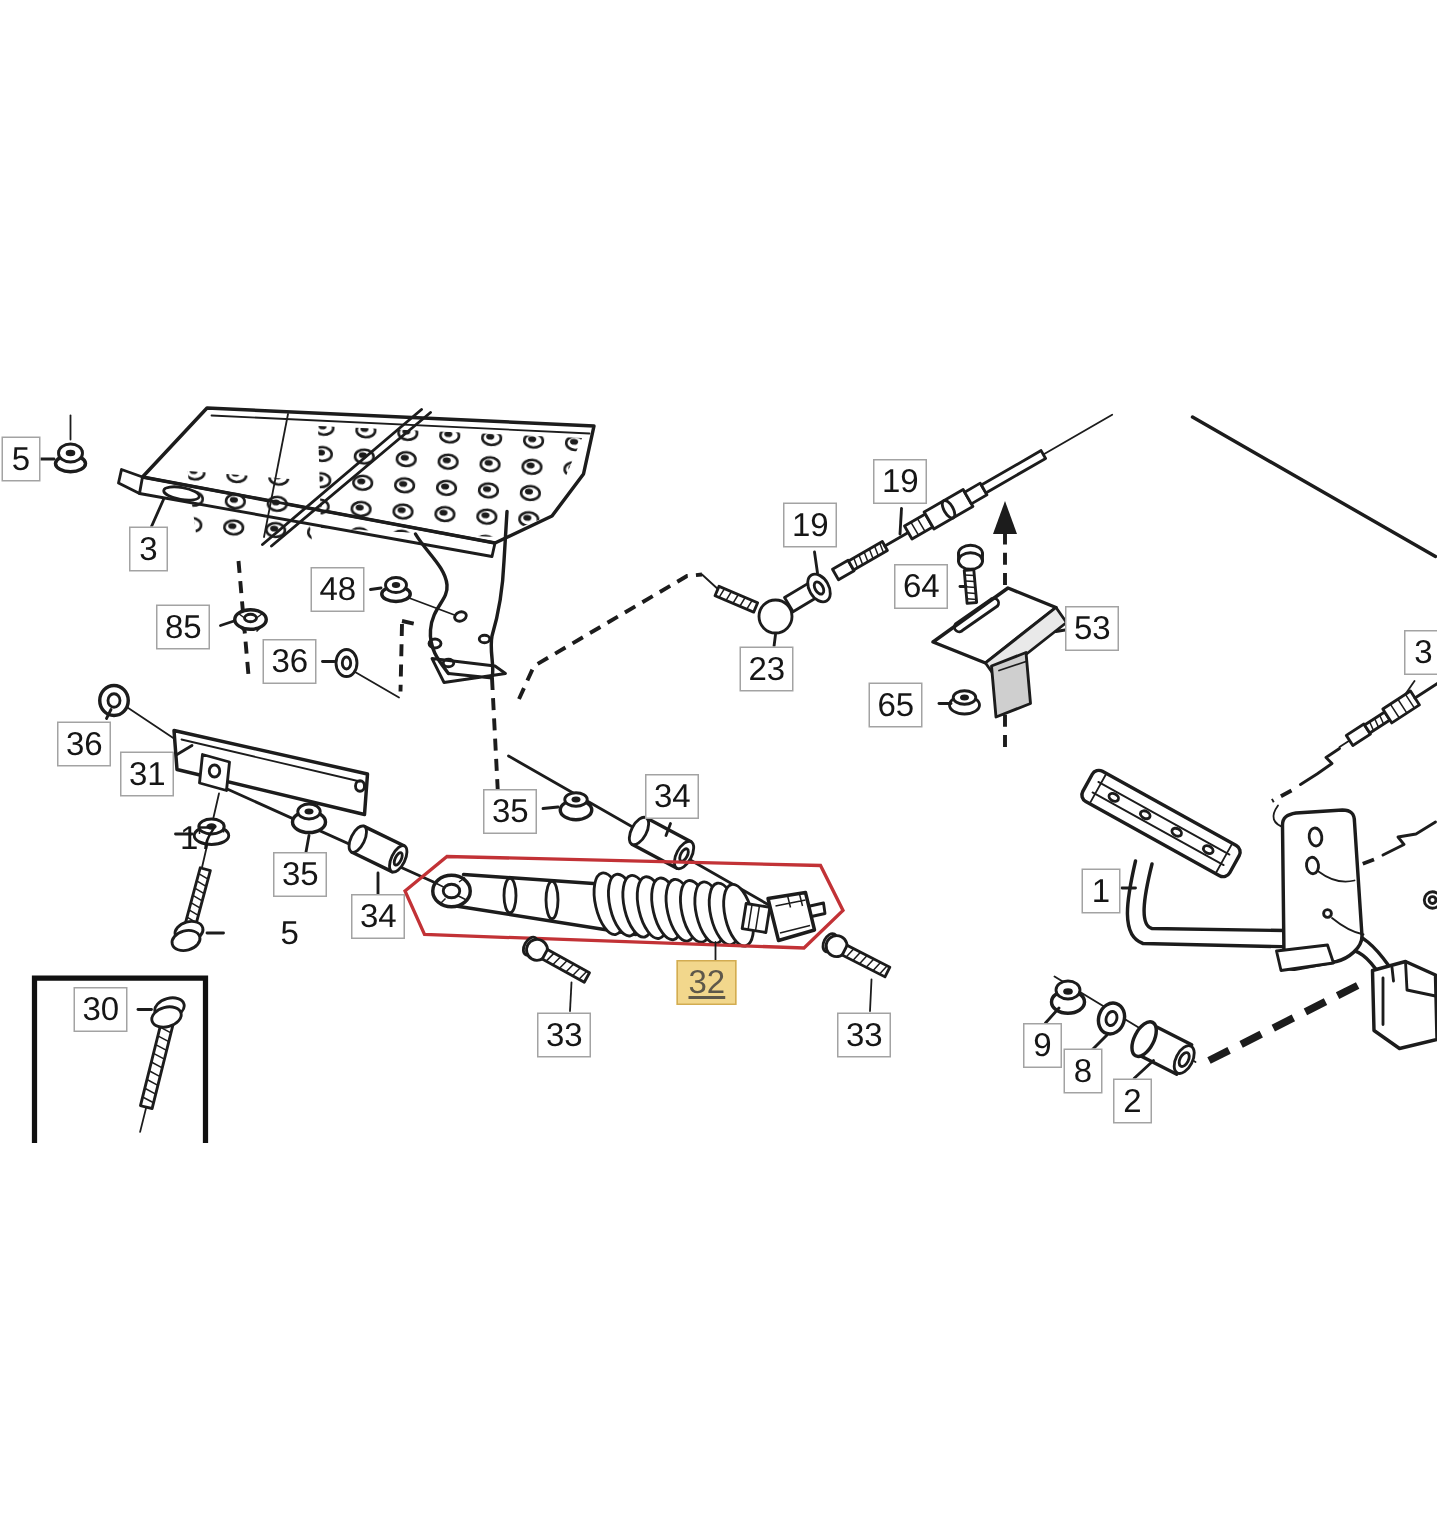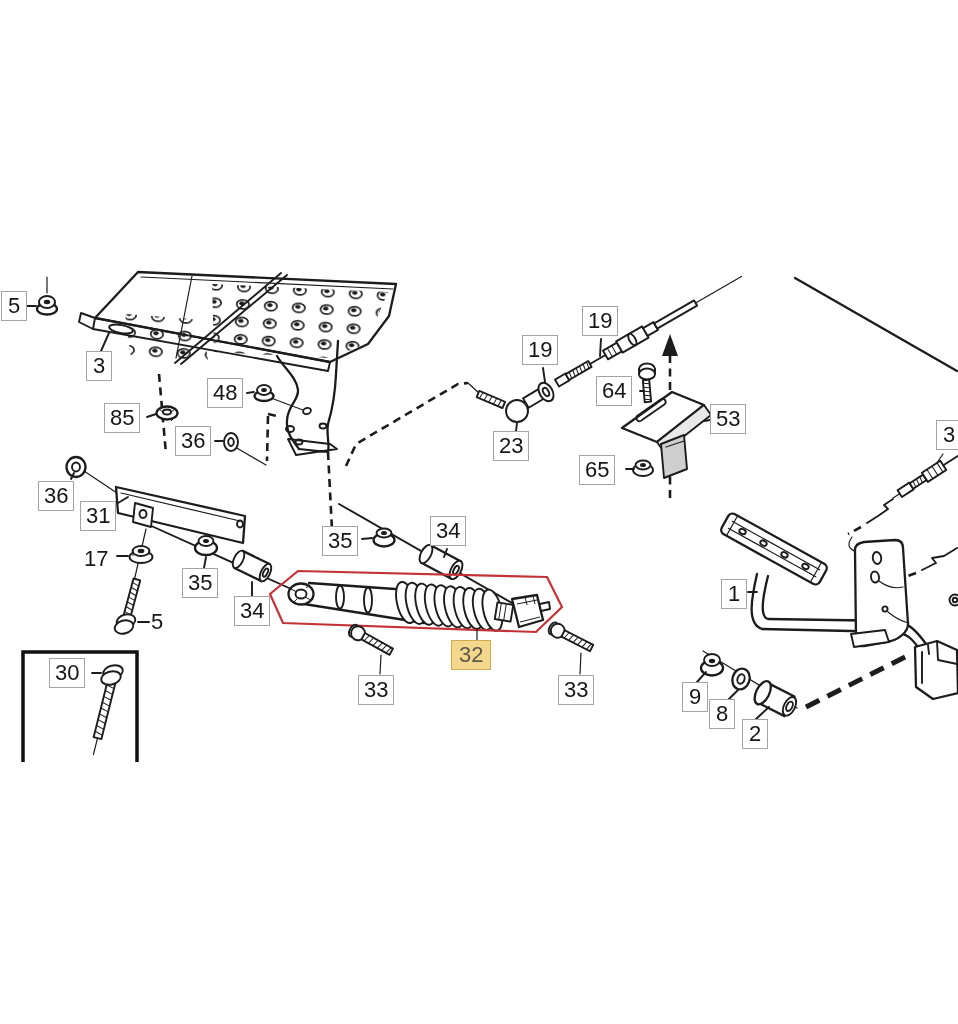--- a/index.html
+++ b/index.html
@@ -15,22 +15,22 @@
   .dk {fill:#1c1c1c;stroke:none;}
   .dash {stroke:#1c1c1c;stroke-width:2.6;fill:none;stroke-dasharray:8 5.5;}
   .dashT{stroke:#1c1c1c;stroke-width:5;fill:none;stroke-dasharray:15 9;}
   .red{stroke:#C23236;stroke-width:2.2;fill:none;stroke-linejoin:miter;}
   .grey{fill:#cfcfcf;}
   .grey2{fill:#e9e9e9;}
   
   .co{position:absolute;box-sizing:border-box;min-width:26px;padding:1px 5px;
       border:1.5px solid #a3a3a3;background:#fff;color:#161616;
       font:400 22px/26px "Liberation Sans",sans-serif;text-align:center;white-space:nowrap;}
-  .plain{border:none;background:transparent;min-width:0;padding:1px 0;}
-  .hl{background:#F2D78C;border-color:#D2AC52;color:#5E584A;padding:1px 7px;}
+  .plain{border:none;background:transparent;min-width:0;padding:1px 0;margin-left:36px;}
+  .hl{background:#F2D78C;border-color:#D2AC52;color:#5E584A;padding:1px 7px;text-decoration:underline;}
 </style>
 </head>
 <body>
 
 <div id="stage">
 
 <svg id="art" width="958" height="1024" viewBox="0 0 958 1024">
   <defs>
     <pattern id="ph" width="28" height="17.5" patternUnits="userSpaceOnUse" patternTransform="rotate(3.5)">
       <ellipse cx="9" cy="9" rx="6.2" ry="4.6" fill="#fff" stroke="#1c1c1c" stroke-width="1.7"></ellipse>

